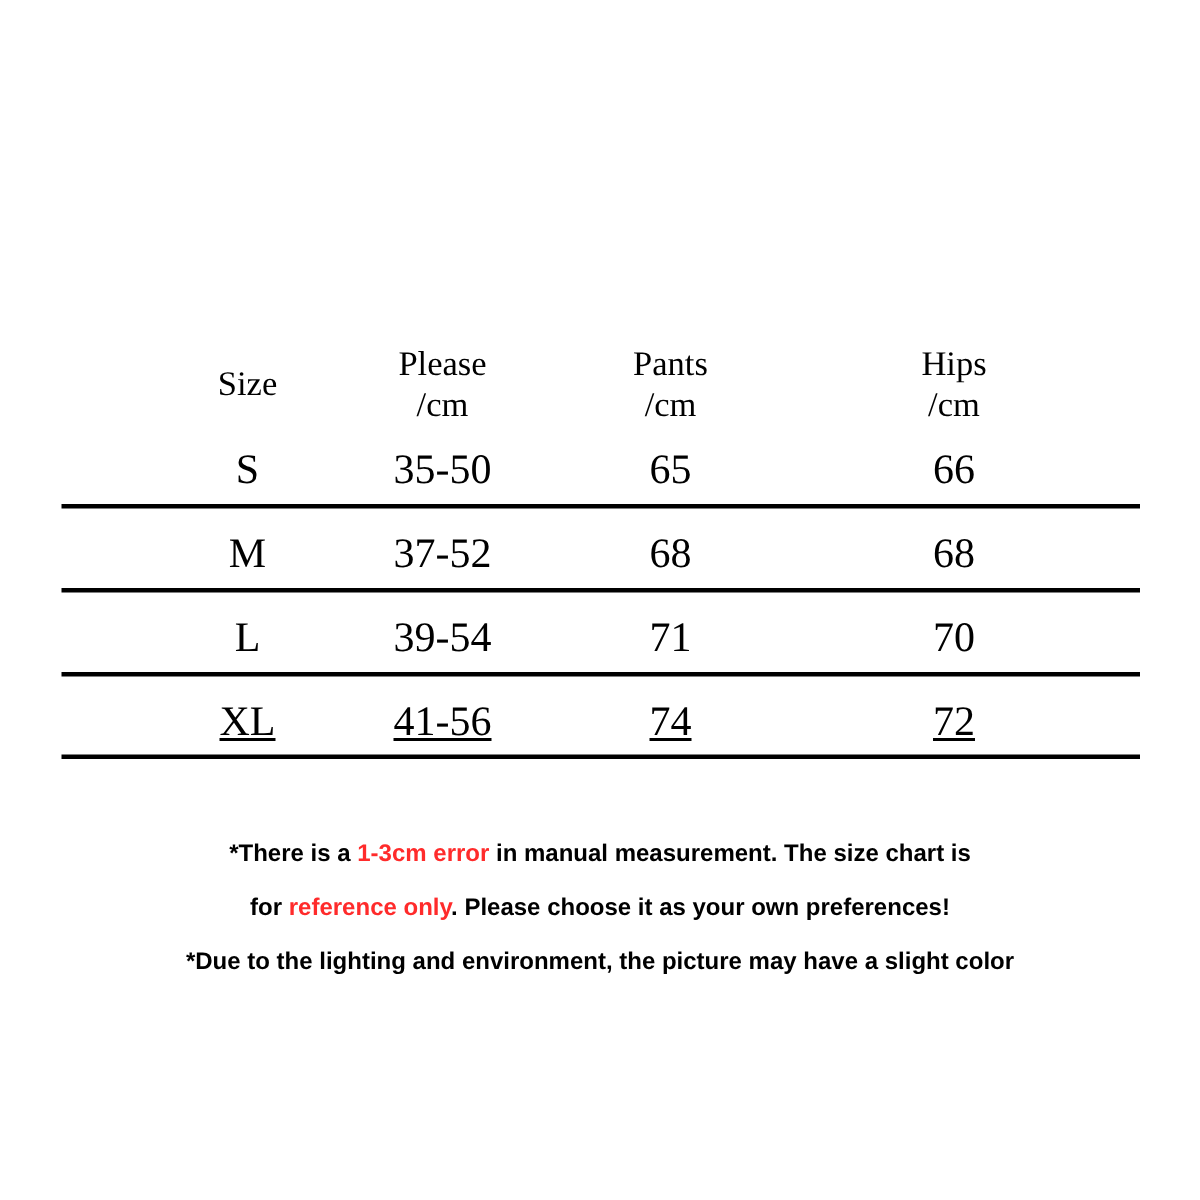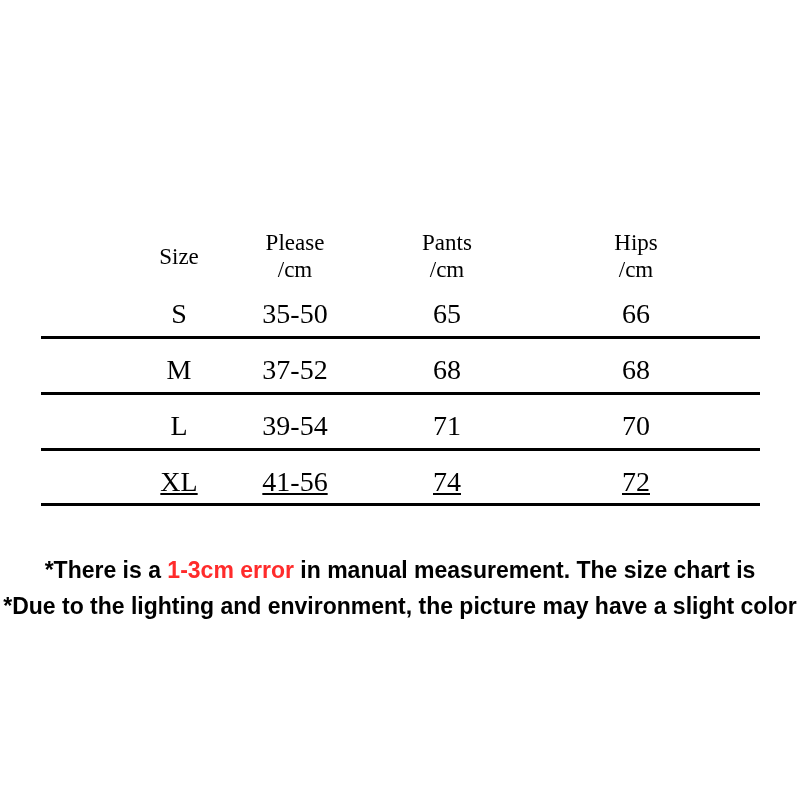--- a/index.html
+++ b/index.html
@@ -27,37 +27,37 @@
   .cell {
     position: absolute;
     transform: translate(-50%, -50%);
     font-family: "Liberation Serif", serif;
     white-space: nowrap;
     text-align: center;
   }
   .head { font-size: 23px; line-height: 27px; }
   .data { font-size: 28px; }
 
-  .colx1 { left: 179px; }
+  .colx1 { left: 165px; }
   .colx2 { left: 295px; }
   .colx3 { left: 447px; }
   .colx4 { left: 636px; }
 
   .rowhead { top: 256px; }
   .rowS  { top: 314px; }
   .rowM  { top: 370px; }
   .rowL  { top: 426px; }
   .rowXL { top: 482px; text-decoration: underline; }
 
   
   .notes {
     position: absolute;
     top: 552px; left: 0; right: 0;
     text-align: center;
-    font-size: 23px;
+    font-size: 16px;
     line-height: 36px;
     font-weight: 600;
     color: #000000;
   }
   .red { color: #ff2b2b; }
 </style>
 </head>
 <body>
 
 <div class="canvas">
@@ -103,16 +103,19 @@
   <div class="cell data rowXL colx2">41-56</div>
   <div class="cell data rowXL colx3">74</div>
   <div class="cell data rowXL colx4">72</div>
 
   <div class="rule r4"></div>
 
   <div class="notes">
     <div>
       <span>*There is a </span><span class="red">1-3cm error</span><span> in manual measurement. The size chart is</span>
     </div>
+    <div>
+      <span>for </span><span class="red">reference only</span><span>. Please choose it as your own preferences!</span>
+    </div>
     <div>*Due to the lighting and environment, the picture may have a slight color</div>
   </div>
 
 </div>
 
 </body></html>

